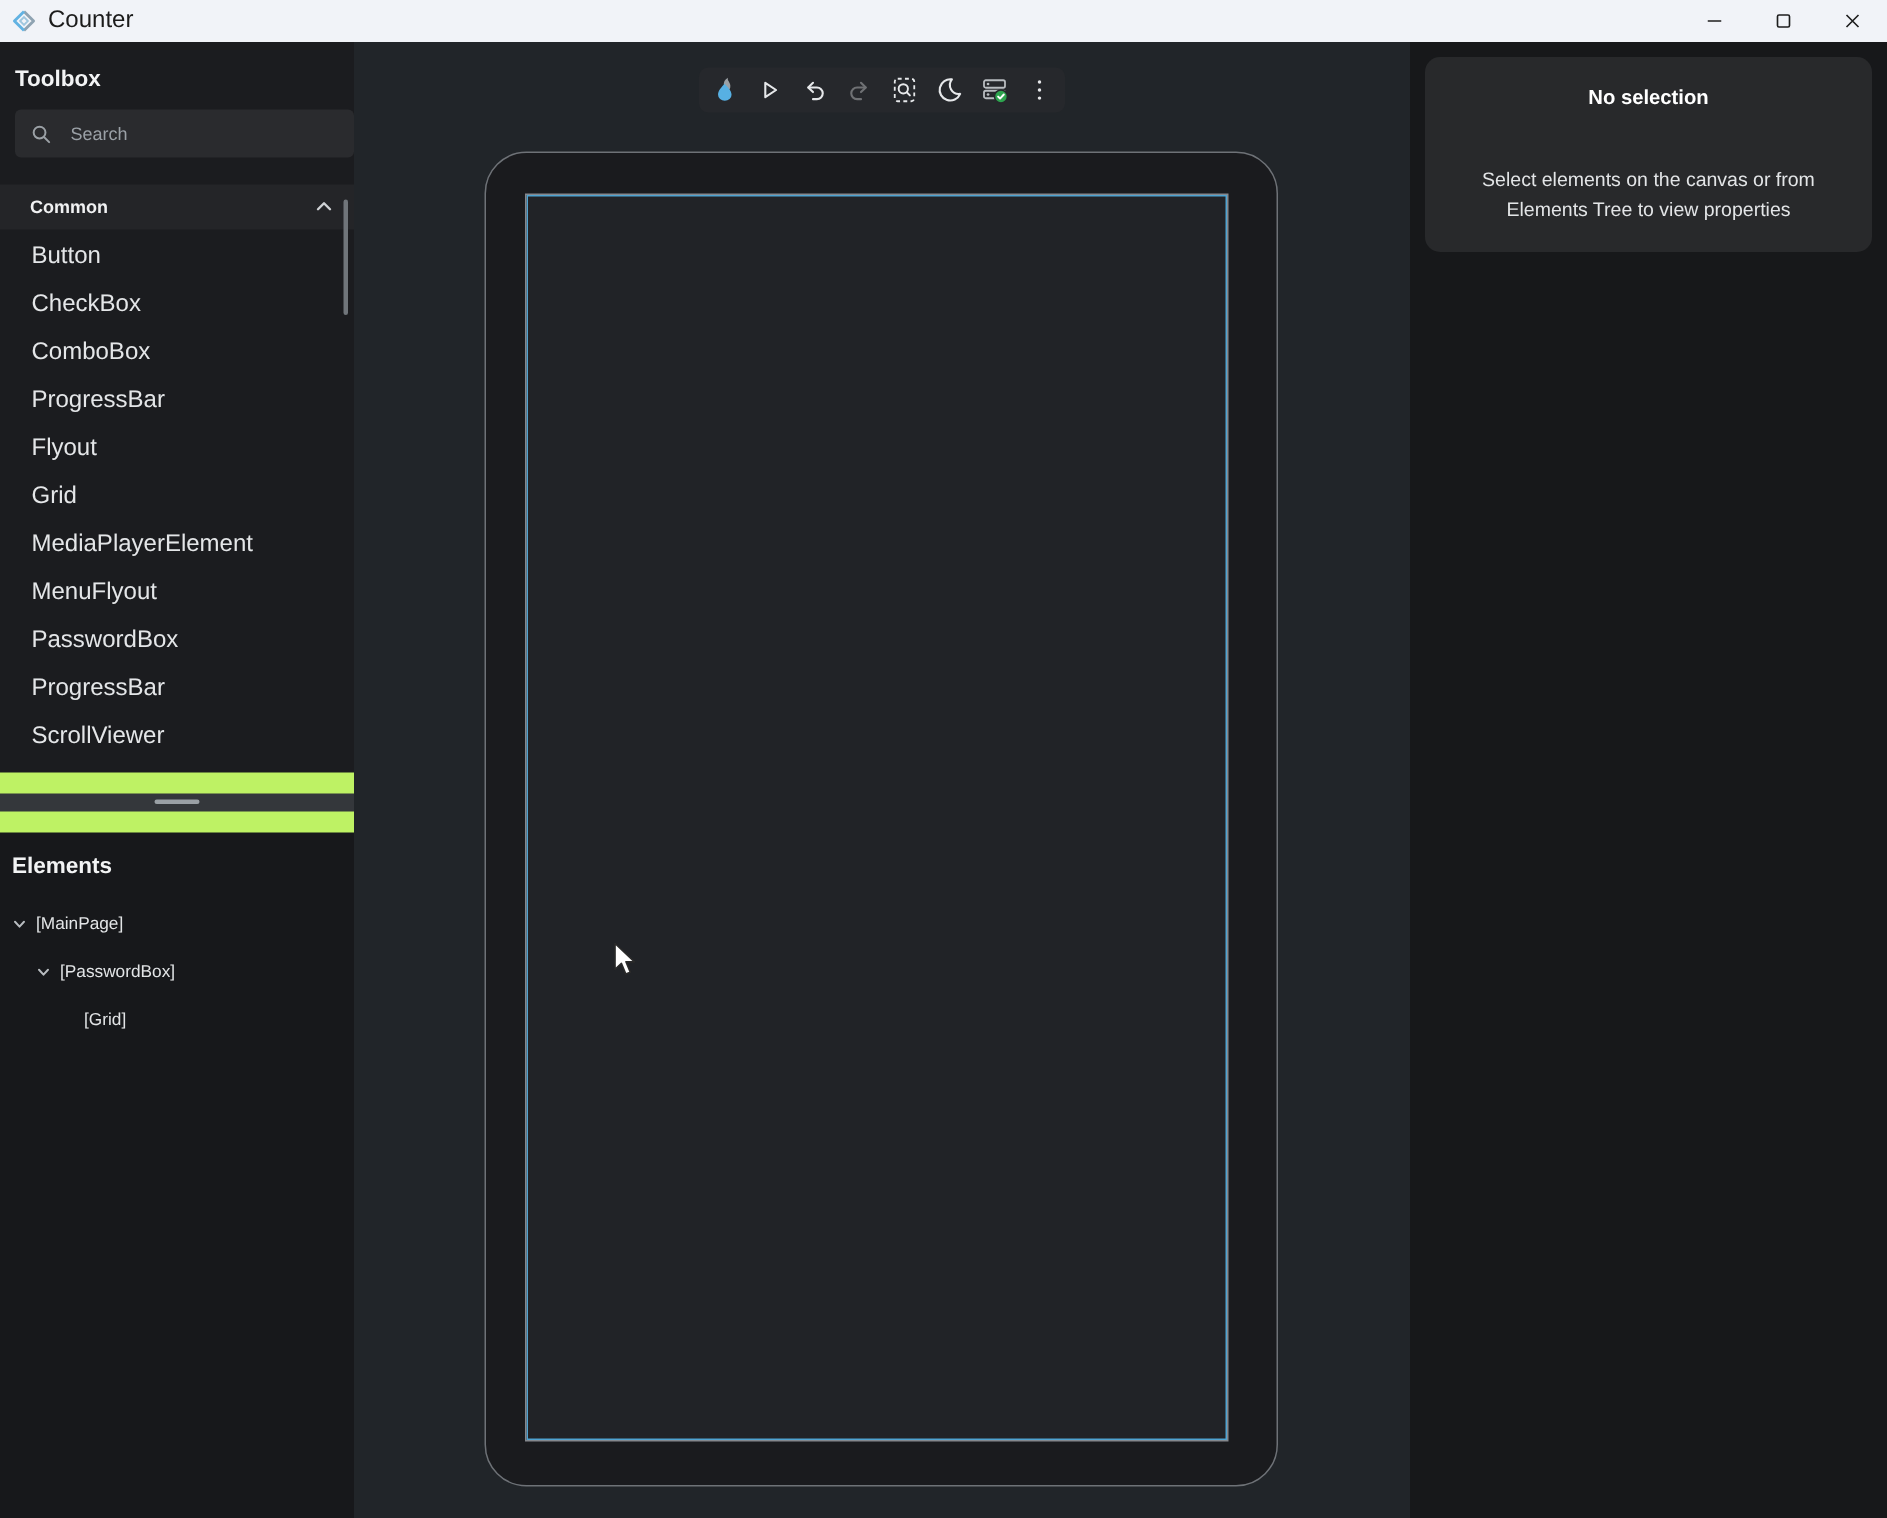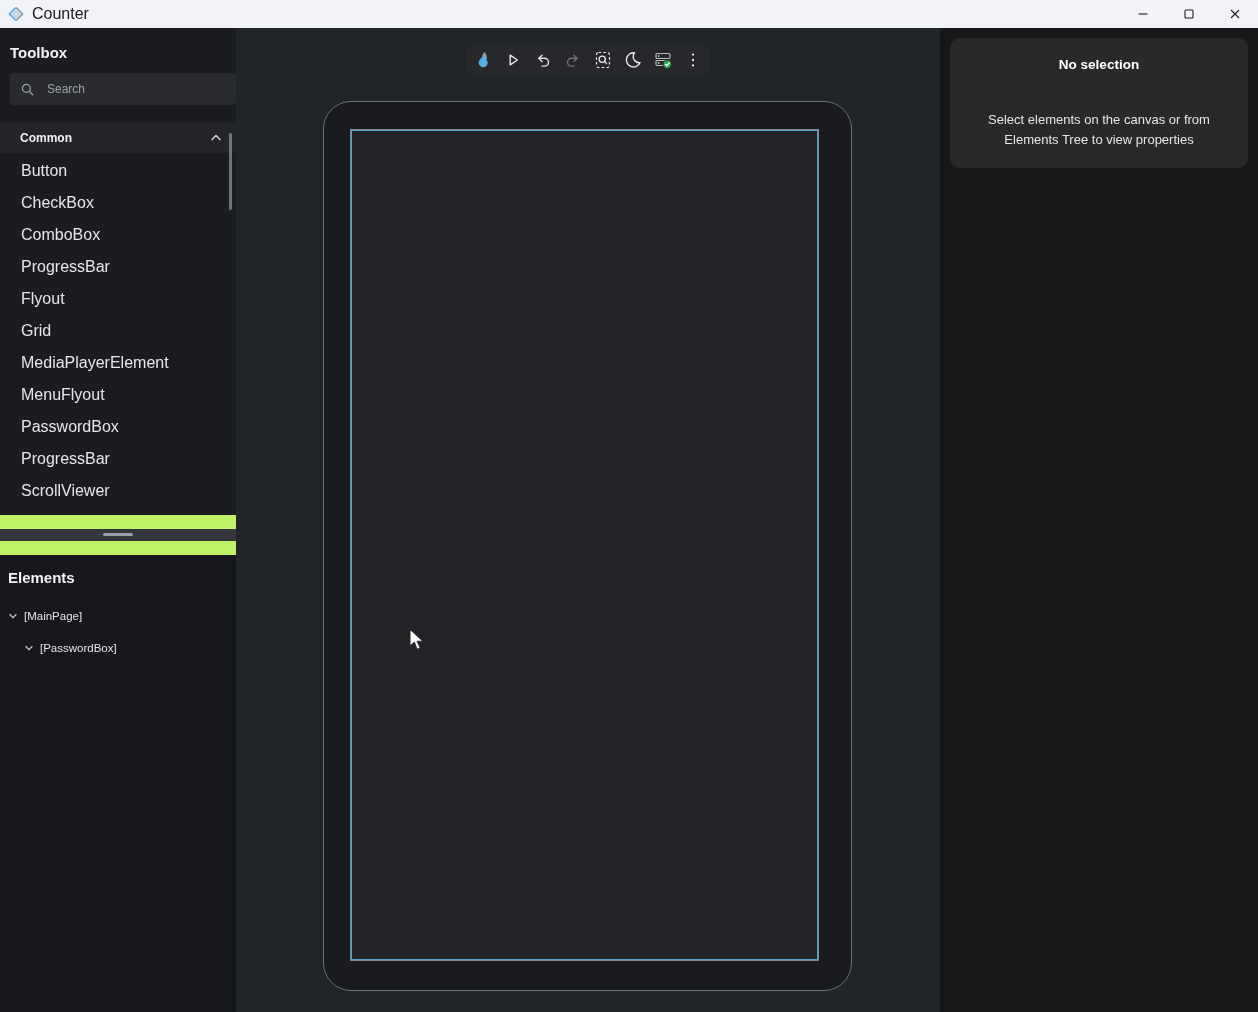--- a/index.html
+++ b/index.html
@@ -145,20 +145,24 @@
             <span>[MainPage]</span>
           </div>
           <div class="tree-row" style="padding-left: 22px;">
             <span class="tree-chev">
               <svg width="12" height="12" viewBox="0 0 12 12">
                 <path d="M3 4.5 L6 7.8 L9 4.5" fill="none" stroke="#b8bcc0" stroke-width="1.3" stroke-linecap="round" stroke-linejoin="round"></path>
               </svg>
             </span>
             <span>[PasswordBox]</span>
           </div>
+          <div class="tree-row" style="padding-left: 38px;">
+            <span class="tree-spacer"></span>
+            <span>[Grid]</span>
+          </div>
         </div>
     </div>
   </div>
 
   <div class="canvas">
 
     <div class="toolbar">
       <button class="tool-btn">
         <svg width="20" height="20" viewBox="0 0 20 20">
           <path d="M9.6 7.2 C9.2 4.6 10.2 2.9 12.3 1.8 C11.7 3.7 13.7 4.6 13.9 7 C14.05 8.8 13.2 10.2 12.3 10.8 C12.5 9 11.2 8 9.6 7.2 Z" fill="#9aa0a5"></path>

